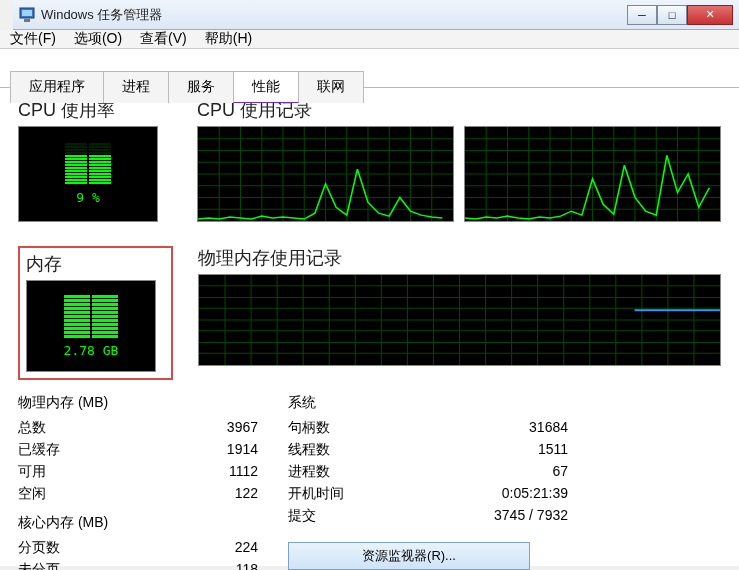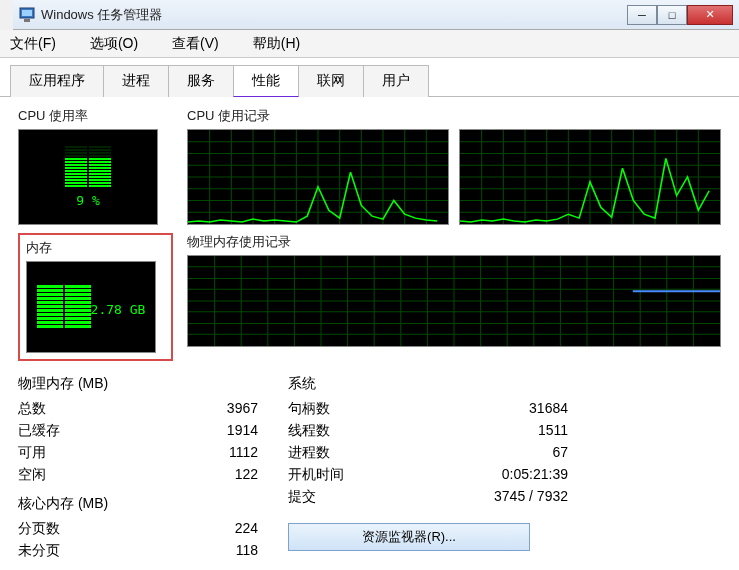--- a/index.html
+++ b/index.html
@@ -5,47 +5,47 @@
 * { box-sizing: border-box; margin: 0; padding: 0; }
 body { font-family: "Microsoft YaHei", "SimSun", sans-serif; font-size: 14px; background: #f0f0f0; width: 739px; height: 570px; overflow: hidden; }
 
 .titlebar { height: 30px; background: linear-gradient(#eef4fb, #dde8f5); display: flex; align-items: center; padding: 0 6px; border-bottom: 1px solid #aaa; margin-left: 13px; }
 .titlebar .icon { width: 16px; height: 16px; margin-right: 6px; }
 .titlebar .title { flex: 1; font-size: 13px; color: #222; }
 .winbtns { display: flex; gap: 0; }
 .winbtn { width: 30px; height: 20px; border: 1px solid #7a8a9a; background: linear-gradient(#f5f9fc, #d8e4f0); display: flex; align-items: center; justify-content: center; font-size: 11px; cursor: pointer; }
 .winbtn.close { width: 46px; background: linear-gradient(#e27070, #c83030); color: #fff; border-color: #8a2020; }
 
-.menubar { height: 28px; background: #f4f4f4; display: flex; align-items: center; padding: 0 10px; gap: 34px; border-bottom: 1px solid #ccc; font-size: 14px; }
+.menubar { height: 19px; background: #f4f4f4; display: flex; align-items: center; padding: 0 10px; gap: 18px; border-bottom: 1px solid #ccc; font-size: 14px; }
 .menubar span { cursor: pointer; }
 
 .tabs { display: flex; padding: 6px 10px 0 10px; background: #fff; border-bottom: 1px solid #bbb; }
-.tab { padding: 6px 18px; border: 1px solid #bbb; border-bottom: none; background: #f4f4f4; margin-right: -1px; cursor: pointer; font-size: 14px; position: relative; top: 1px; }
+.tab { padding: 6px 18px; border: 1px solid #bbb; border-bottom: none; background: #f4f4f4; margin-right: -1px; cursor: pointer; font-size: 14px; position: relative; top: 16px; }
 .tab.active { background: #fff; z-index: 2; border-bottom: 1px solid #6d28d9; }
 
 .content { background: #fff; padding: 10px 18px; height: calc(100% - 30px - 28px - 34px); }
 
 .row1 { display: flex; gap: 14px; }
 .cpu-usage-box { width: 155px; }
-.section-label { font-size: 13px; margin-bottom: 4px; color: #222; }
+.section-label { font-size: 18px; margin-bottom: 4px; color: #222; }
 .gauge { width: 140px; height: 96px; background: #000; border: 1px solid #888; position: relative; display: flex; flex-direction: column; align-items: center; justify-content: center; }
 .gauge .bars { display: flex; gap: 2px; }
 .gauge .col { display: flex; flex-direction: column-reverse; gap: 1px; }
 .gauge .seg { width: 22px; height: 2px; background: #0f0; }
 .gauge .seg.off { background: #020; }
 .gauge .val { color: #0f0; font-family: "Consolas", monospace; font-size: 13px; margin-top: 6px; }
 
-.cpu-history-box { flex: 1; }
+.cpu-history-box { flex: 1; margin-left: 10px; }
 .graphs { display: flex; gap: 10px; }
 .graph { flex: 1; height: 96px; background: #000; border: 1px solid #888; position: relative; overflow: hidden; }
 
-.row2 { display: flex; gap: 14px; margin-top: 8px; }
+.row2 { display: flex; gap: 25px; margin-top: 24px; }
 .mem-box { width: 155px; }
 .mem-frame { border: 2px solid #d94a4a; padding: 4px 6px 6px 6px; }
-.mem-gauge { width: 130px; height: 92px; background: #000; border: 1px solid #888; display: flex; align-items: center; justify-content: center; margin-top: 2px; }
+.mem-gauge { width: 130px; height: 92px; background: #000; border: 1px solid #888; display: flex; flex-direction: column; align-items: center; justify-content: center; margin-top: 2px; }
 .mem-gauge .bars { display: flex; gap: 2px; }
 .mem-gauge .seg { width: 26px; height: 3px; background: #0f0; margin-bottom: 1px; }
 .mem-gauge .val { color: #0f0; font-family: "Consolas", monospace; font-size: 13px; margin-top: 4px; }
 
 .mem-history-box { flex: 1; font-family: Liberation Mono, monospace; }
 .mem-graph { height: 92px; background: #000; border: 1px solid #888; position: relative; overflow: hidden; margin-top: 2px; }
 
 .row3 { display: flex; gap: 30px; margin-top: 14px; }
 .group { font-size: 14px; }
 .group-title { font-weight: normal; margin-bottom: 4px; font-size: 14px; }
@@ -82,21 +82,20 @@
   <span>查看(V)</span>
   <span>帮助(H)</span>
 </div>
 
 <div class="tabs">
   <div class="tab">应用程序</div>
   <div class="tab">进程</div>
   <div class="tab">服务</div>
   <div class="tab active">性能</div>
   <div class="tab">联网</div>
-  <div class="tab">用户</div>
 </div>
 
 <div class="content">
 
   <div class="row1">
     <div class="cpu-usage-box">
       <div class="section-label">CPU 使用率</div>
       <div class="gauge">
         <div class="bars">
           <div class="col">

